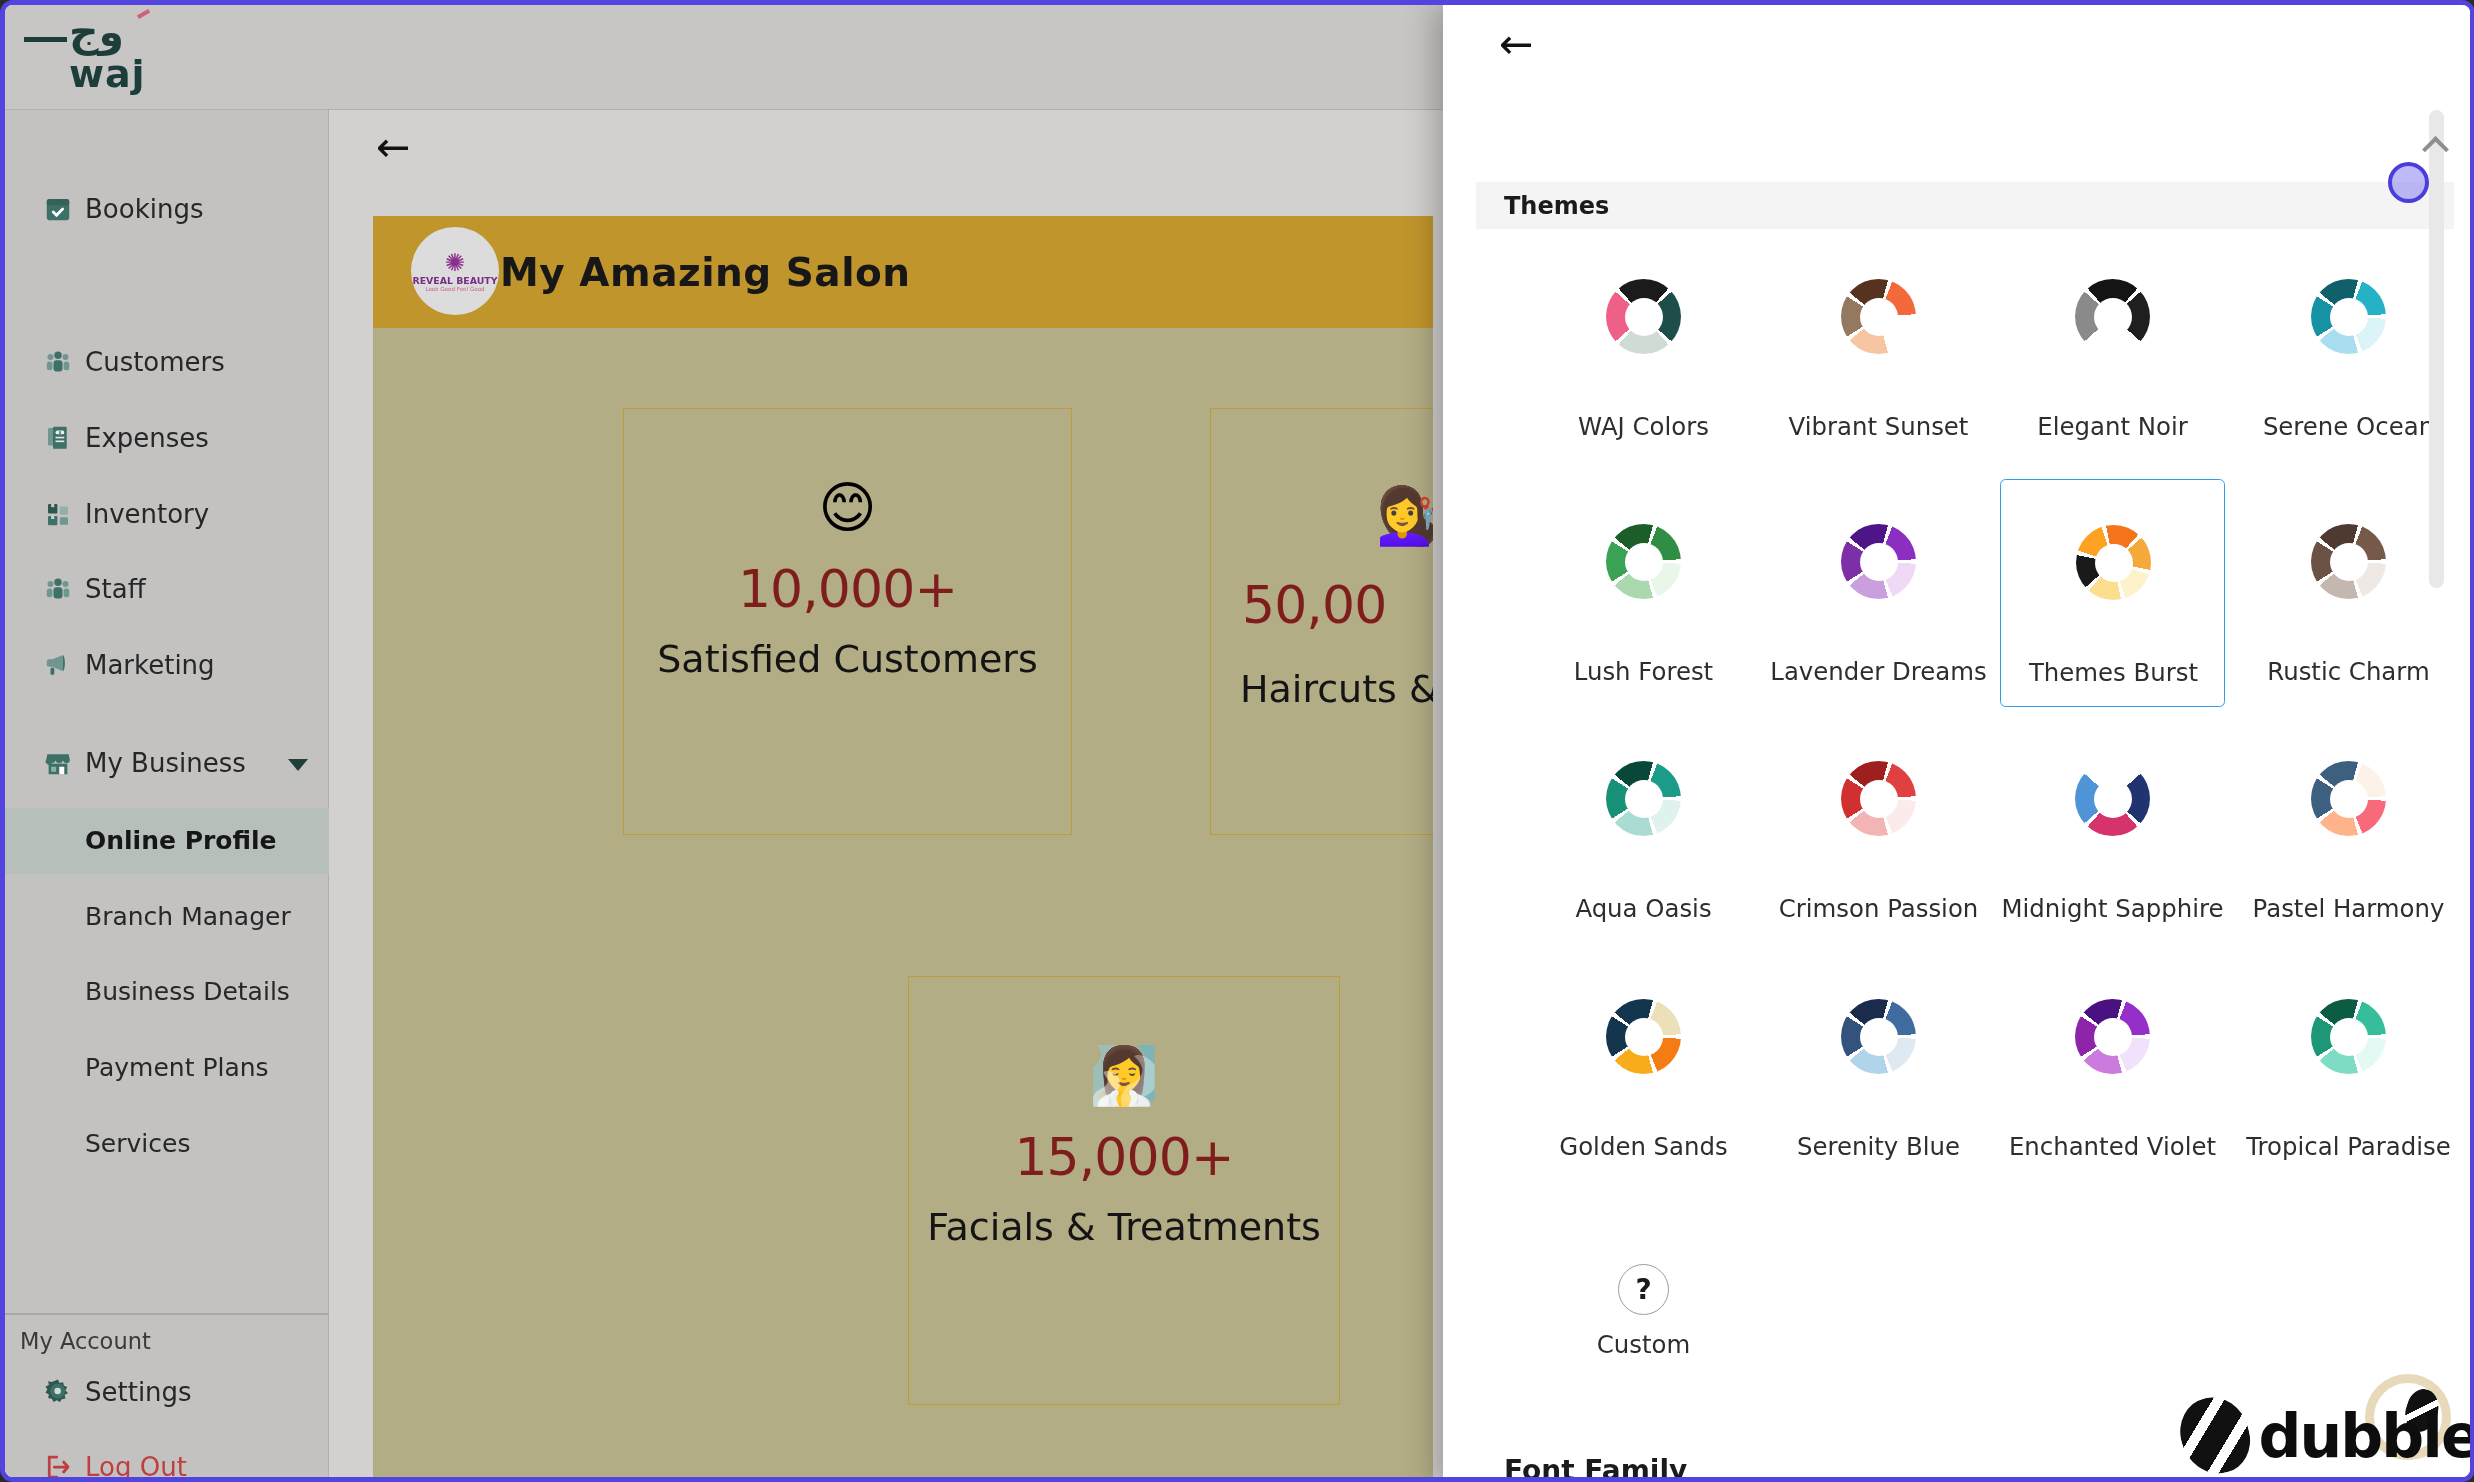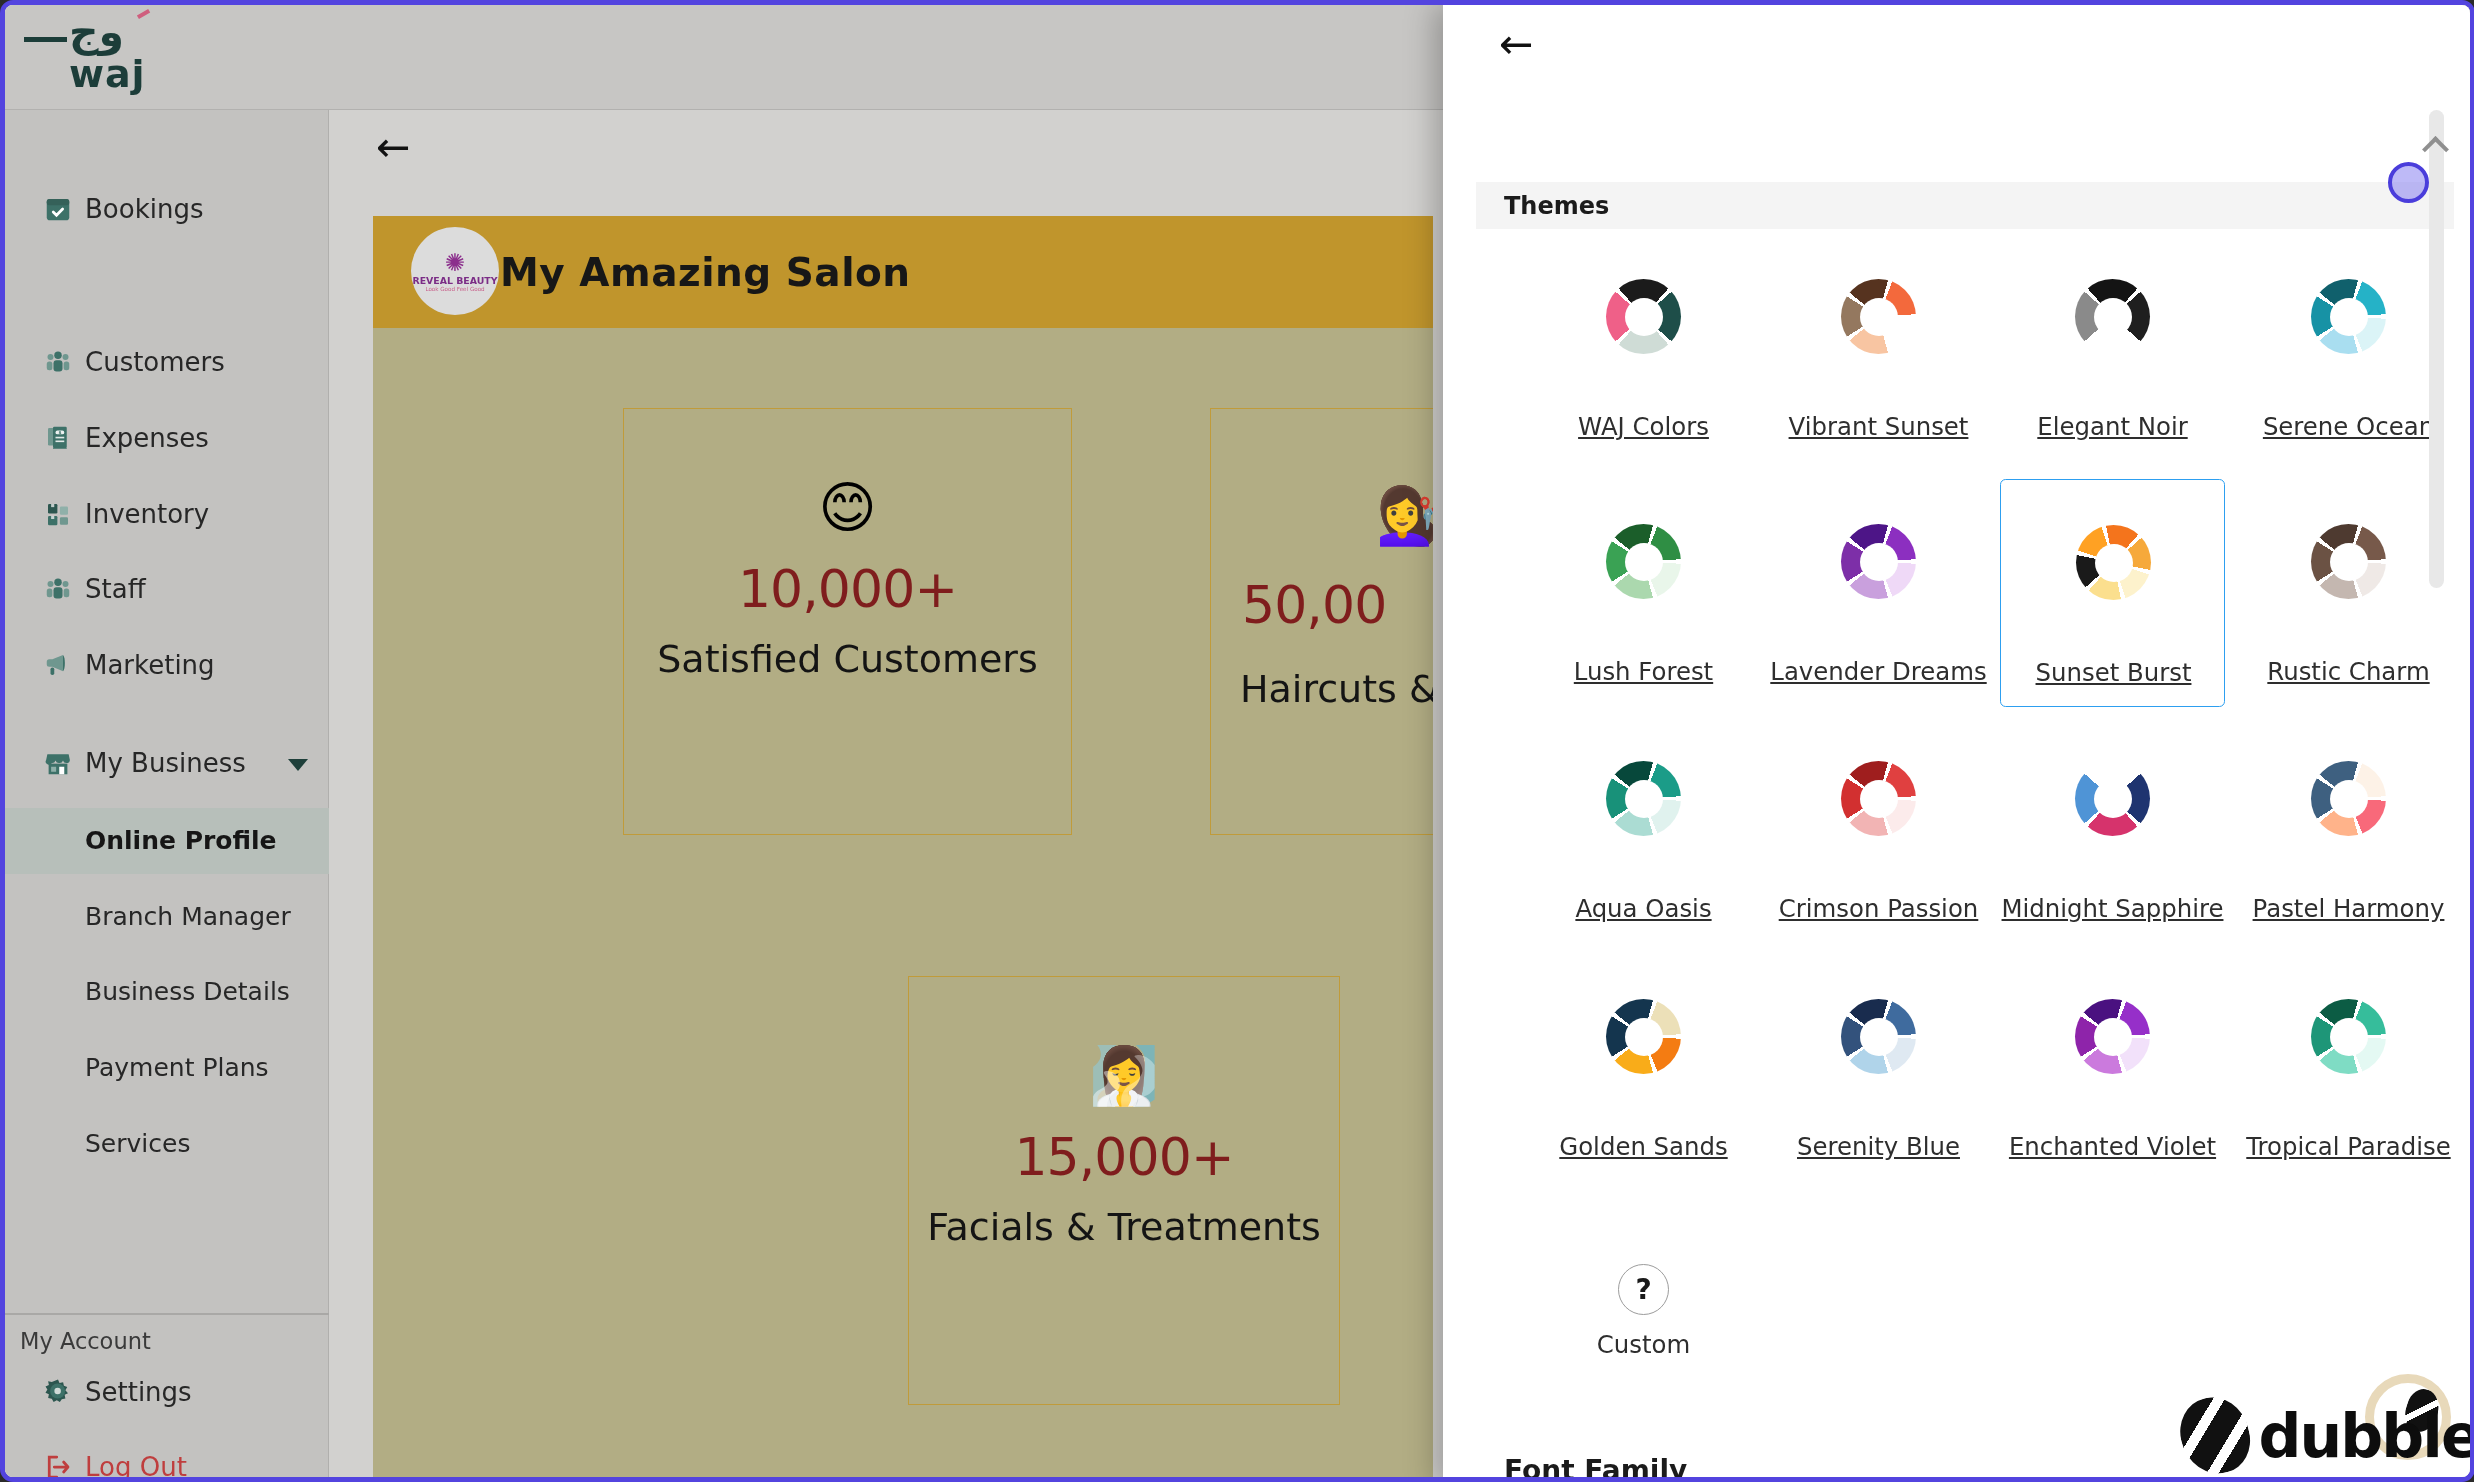--- a/index.html
+++ b/index.html
@@ -56,21 +56,21 @@
   
   .panel { position:absolute; left:1438px; top:0; width:1037px; height:1482px; background:#ffffff;
            box-shadow:-9.4px 0 28px rgba(0,0,0,.25); z-index:10; }
   .panel-back { position:absolute; left:56px; top:19px; }
   .panel-header { position:absolute; left:33px; top:141px; width:978px; height:47px; background:#f4f4f4;
                   display:flex; align-items:center; padding-left:28px; font-size:24px; font-weight:bold; color:#1b1b1b;margin-top:36px; }
   .theme-item { position:absolute; width:225px; height:228px; cursor:pointer; border-radius:5.6px; }
   .theme-item.selected { border:1.9px solid #2d9ff0; }
   .donut { position:absolute; left:75px; top:45px; width:75px; height:75px; border-radius:50%; }
   .donut-hole { position:absolute; left:19px; top:19px; width:38px; height:38px; border-radius:50%; background:#fff; }
-  .theme-label { position:absolute; left:0; top:178px; width:225px; text-align:center; font-size:24.4px; color:#2e2e2e;text-decoration:underline; }
+  .theme-label { position:absolute; left:0; top:178px; width:225px; text-align:center; font-size:24.4px; color:#2e2e2e; }
   .custom-item { position:absolute; left:88px; top:1220px; width:225px; height:150px; cursor:pointer; }
   .custom-circle { position:absolute; left:87px; top:39px; width:51px; height:51px; border:1.9px solid #9c9c9c;
                    border-radius:50%; display:flex; align-items:center; justify-content:center;
                    font-size:28px; font-weight:bold; color:#1a1a1a; }
   .custom-label { position:absolute; left:0; top:105px; width:225px; text-align:center; font-size:24.4px; color:#2e2e2e; }
   .font-family-heading { position:absolute; left:61px; top:1449px; font-size:28px; font-weight:bold; color:#1b1b1b; }
   .scroll-thumb { position:absolute; left:986px; top:105px; width:15px; height:478px; border-radius:7.5px; background:#e8e8e8; }
   .scroll-chevron { position:absolute; left:983px; top:135px; width:19px; height:19px;
                     border-top:4.7px solid #8f8f8f; border-left:4.7px solid #8f8f8f; transform:rotate(45deg); }
   .cursor-circle { position:absolute; left:945px; top:157px; width:41px; height:41px; border-radius:50%;
@@ -282,21 +282,21 @@
         <div class="theme-item" style="left: 323px; top: 474px;">
           <div class="donut" style="background:conic-gradient(from -126deg, #fff 0deg 3.5deg,#7d2fa8 3.5deg 68.5deg,#fff 68.5deg 72deg,#fff 72deg 75.5deg,#4d1587 75.5deg 140.5deg,#fff 140.5deg 144deg,#fff 144deg 147.5deg,#8c2fc0 147.5deg 212.5deg,#fff 212.5deg 216deg,#fff 216deg 219.5deg,#efd9f7 219.5deg 284.5deg,#fff 284.5deg 288deg,#fff 288deg 291.5deg,#c9a0dd 291.5deg 356.5deg,#fff 356.5deg 360deg)">
             <div class="donut-hole"></div>
           </div>
           <div class="theme-label">Lavender Dreams</div>
         </div>
         <div class="theme-item selected" style="left: 557px; top: 474px;">
           <div class="donut" style="background:conic-gradient(from -135deg, #fff 0deg 3.5deg,#1a1a1a 3.5deg 56.5deg,#fff 56.5deg 60deg,#fff 60deg 63.5deg,#ffa123 63.5deg 116.5deg,#fff 116.5deg 120deg,#fff 120deg 123.5deg,#f4741c 123.5deg 176.5deg,#fff 176.5deg 180deg,#fff 180deg 183.5deg,#f6a93b 183.5deg 236.5deg,#fff 236.5deg 240deg,#fff 240deg 243.5deg,#fdf2cc 243.5deg 296.5deg,#fff 296.5deg 300deg,#fff 300deg 303.5deg,#fbdf8e 303.5deg 356.5deg,#fff 356.5deg 360deg)">
             <div class="donut-hole"></div>
           </div>
-          <div class="theme-label">Sunset Burst</div>
+          <div class="theme-label">Themes Burst</div>
         </div>
         <div class="theme-item" style="left: 793px; top: 474px;">
           <div class="donut" style="background:conic-gradient(from -126deg, #fff 0deg 3.5deg,#6b5244 3.5deg 68.5deg,#fff 68.5deg 72deg,#fff 72deg 75.5deg,#4e3a30 75.5deg 140.5deg,#fff 140.5deg 144deg,#fff 144deg 147.5deg,#77594a 147.5deg 212.5deg,#fff 212.5deg 216deg,#fff 216deg 219.5deg,#efe9e6 219.5deg 284.5deg,#fff 284.5deg 288deg,#fff 288deg 291.5deg,#c4b7b0 291.5deg 356.5deg,#fff 356.5deg 360deg)">
             <div class="donut-hole"></div>
           </div>
           <div class="theme-label">Rustic Charm</div>
         </div>
         <div class="theme-item" style="left: 88px; top: 711px;">
           <div class="donut" style="background:conic-gradient(from -126deg, #fff 0deg 3.5deg,#189179 3.5deg 68.5deg,#fff 68.5deg 72deg,#fff 72deg 75.5deg,#07483b 75.5deg 140.5deg,#fff 140.5deg 144deg,#fff 144deg 147.5deg,#1b9c88 147.5deg 212.5deg,#fff 212.5deg 216deg,#fff 216deg 219.5deg,#e0f2ee 219.5deg 284.5deg,#fff 284.5deg 288deg,#fff 288deg 291.5deg,#abdcd3 291.5deg 356.5deg,#fff 356.5deg 360deg)">
             <div class="donut-hole"></div>

